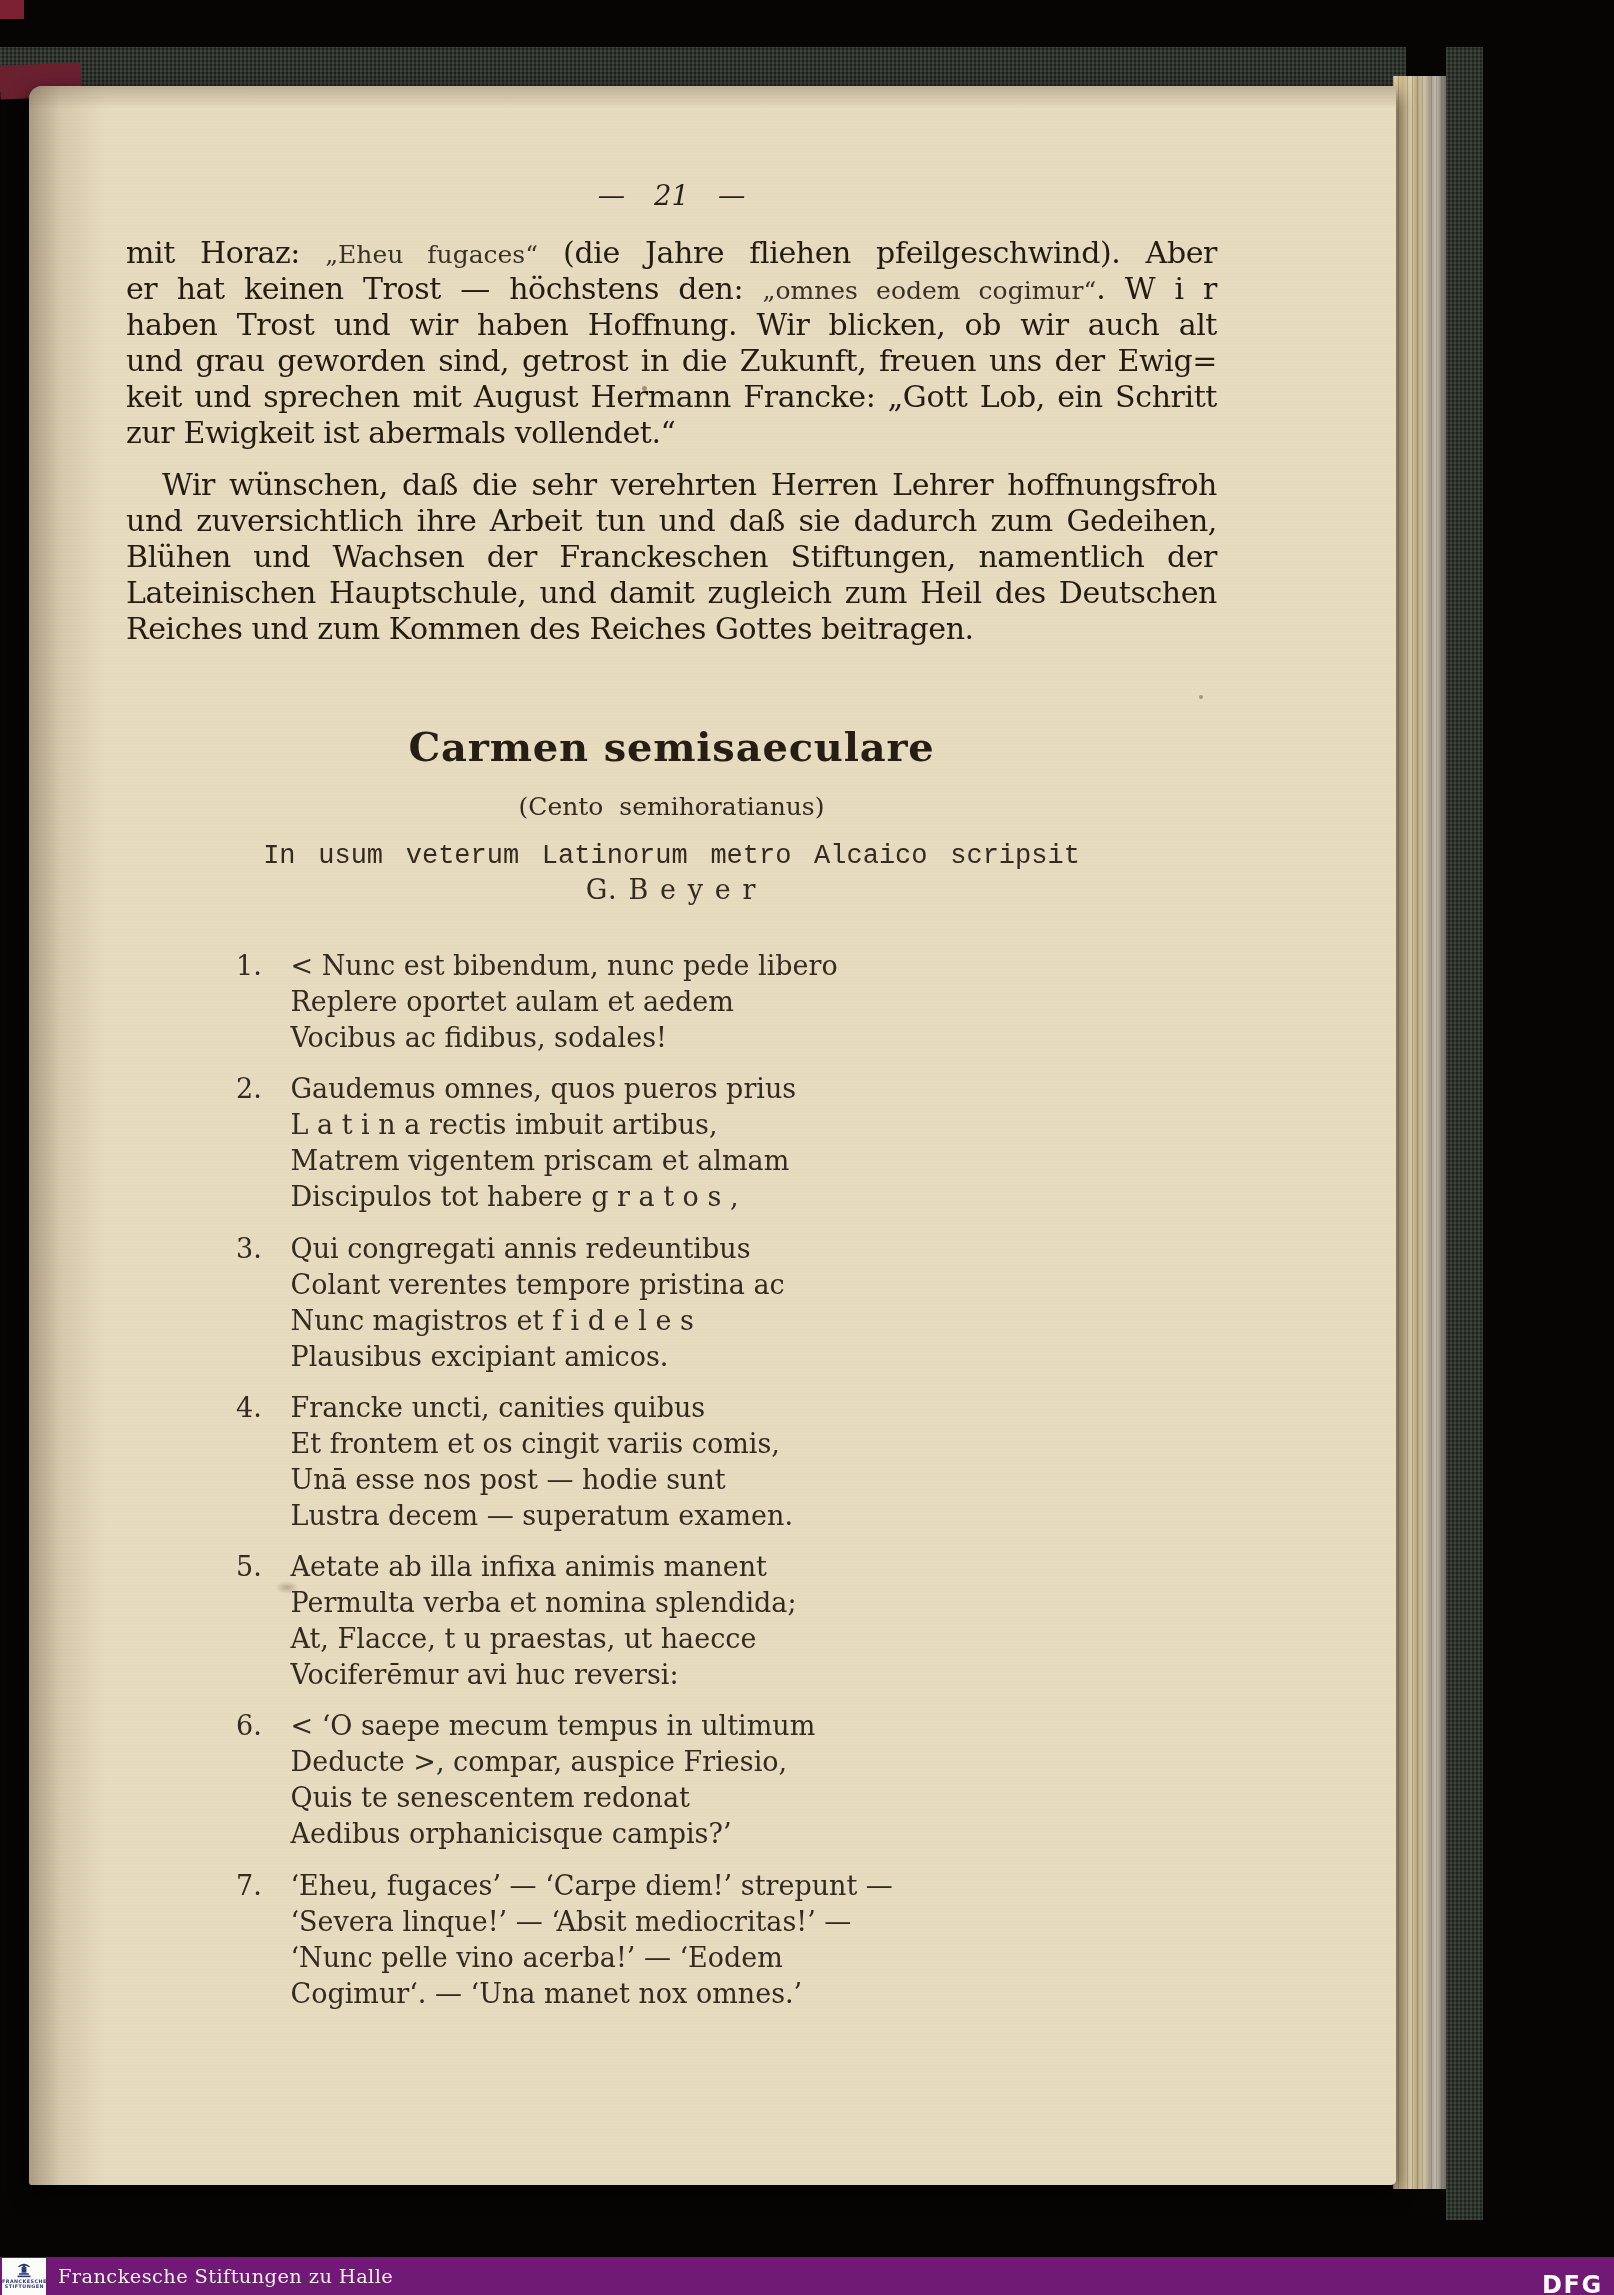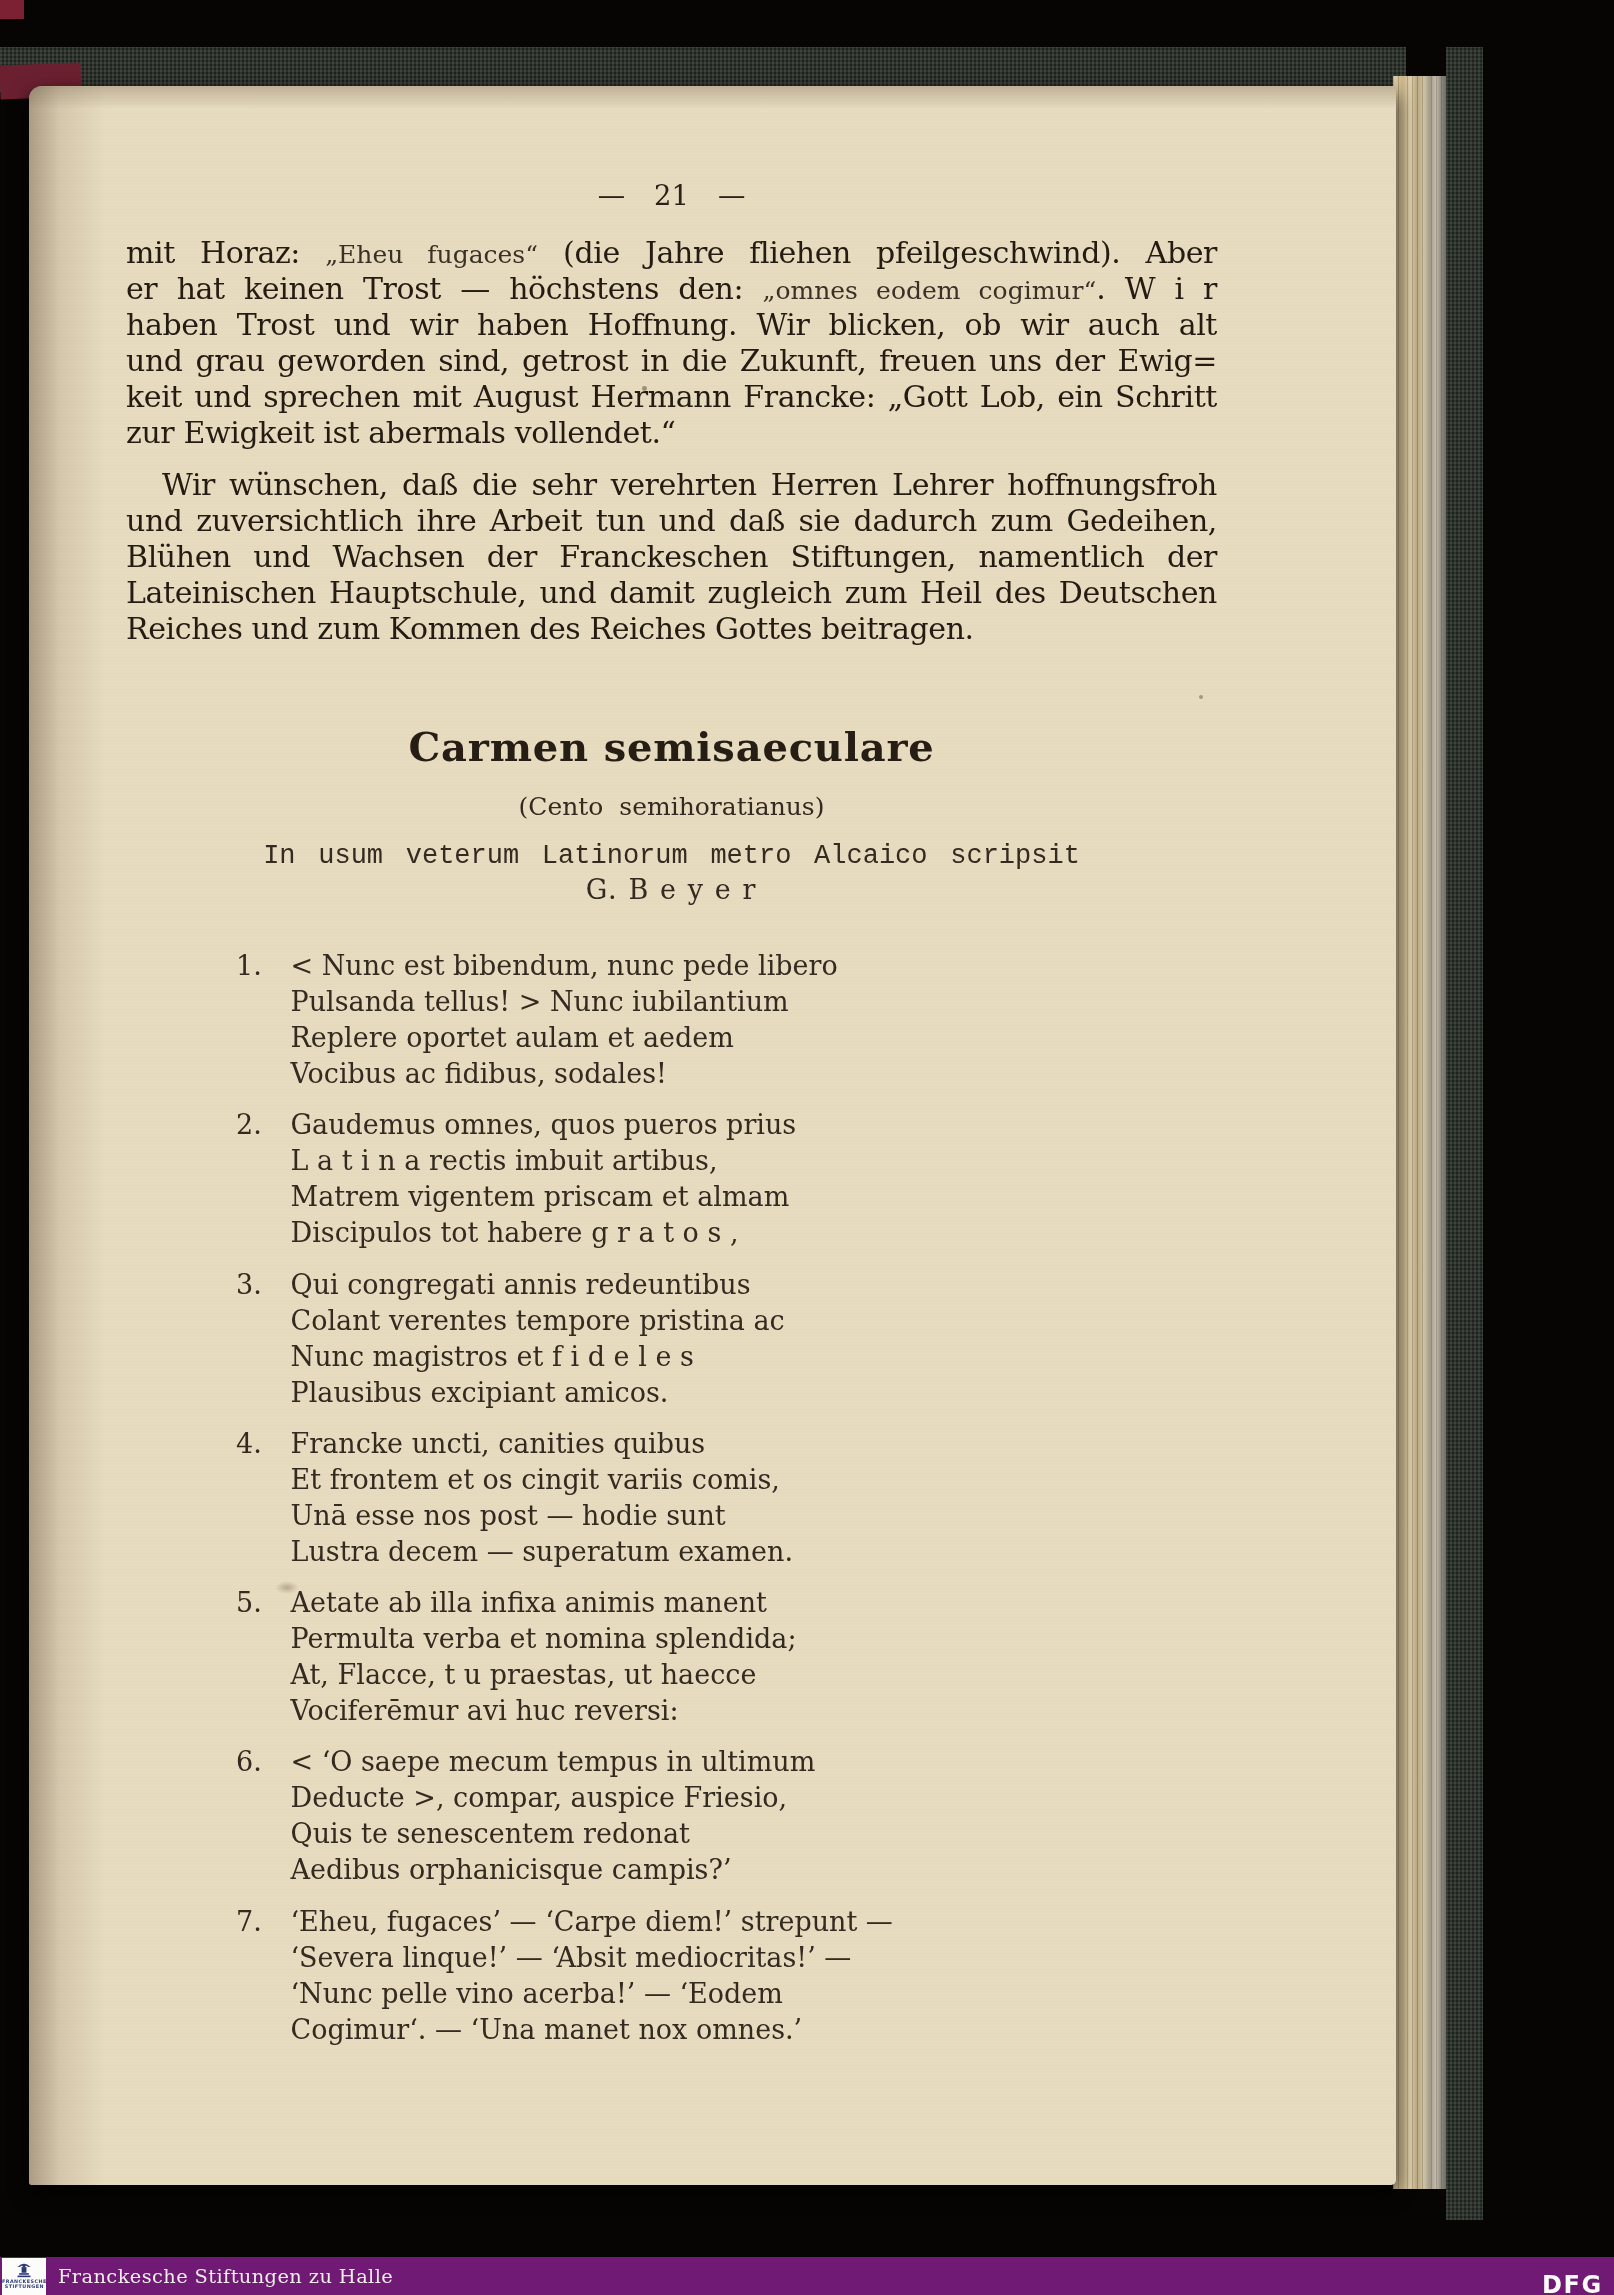--- a/index.html
+++ b/index.html
@@ -30,21 +30,21 @@
       repeating-linear-gradient(0deg,rgba(0,0,0,.012) 0 1.6px,transparent 1.6px 3.2px),
       #e8dcc0;
     border-radius:13px 2.4px 4.8px 2.4px;
     box-shadow:0 8px 19.4px rgba(0,0,0,.85);}
   .page::before{content:"";position:absolute;left:0;top:0;bottom:0;width:77px;border-radius:inherit;
     background:linear-gradient(90deg,rgba(74,52,34,.38),rgba(74,52,34,.12) 40%,rgba(74,52,34,0));}
   .page::after{content:"";position:absolute;left:0;top:0;right:0;height:22.6px;border-radius:inherit;
     background:linear-gradient(180deg,rgba(90,70,50,.28),rgba(90,70,50,0));}
   
   .pagenum{position:absolute;left:97px;top:94px;width:1091px;text-align:center;
-    font-size:27.4px;color:#2a211a;}
+    font-size:27.4px;color:#2a211a;font-style:italic;}
   .pagenum .num{margin:0 29px;}
   .p1{position:absolute;left:97px;top:149px;width:1091px;}
   .p2{position:absolute;left:97px;top:381px;width:1091px;}
   .fline{height:36px;line-height:36px;font-size:30px;color:#241c12;letter-spacing:-0.4px;
     white-space:nowrap;}
   .just{text-align:justify;text-align-last:justify;white-space:normal;}
   .indent{text-indent:36px;}
   .antiqua{font-size:25px;letter-spacing:0;color:#3a3126;}
   .titleblock{position:absolute;left:97px;top:638px;width:1091px;text-align:center;color:#2e251c;}
   .ptitle{font-size:40px;font-weight:bold;letter-spacing:0.8px;line-height:45px;margin-bottom:21px;color:#261e15;}
@@ -113,21 +113,20 @@
       <div class="pded">In usum veterum Latinorum metro Alcaico scripsit</div>
       <div class="pauthor">G. B e y e r</div>
     </div>
 
     <div class="poem">
 
       <div class="stanza">
         <div class="snum">1.</div>
         <div class="sbody">
           <div class="vline">&lt; Nunc est bibendum, nunc pede libero</div>
-          <div class="vline">Pulsanda tellus! &gt; Nunc iubilantium</div>
           <div class="vline">Replere oportet aulam et aedem</div>
           <div class="vline">Vocibus ac fidibus, sodales!</div>
         </div>
       </div>
 
       <div class="stanza">
         <div class="snum">2.</div>
         <div class="sbody">
           <div class="vline">Gaudemus omnes, quos pueros prius</div>
           <div class="vline">L a t i n a rectis imbuit artibus,</div>

